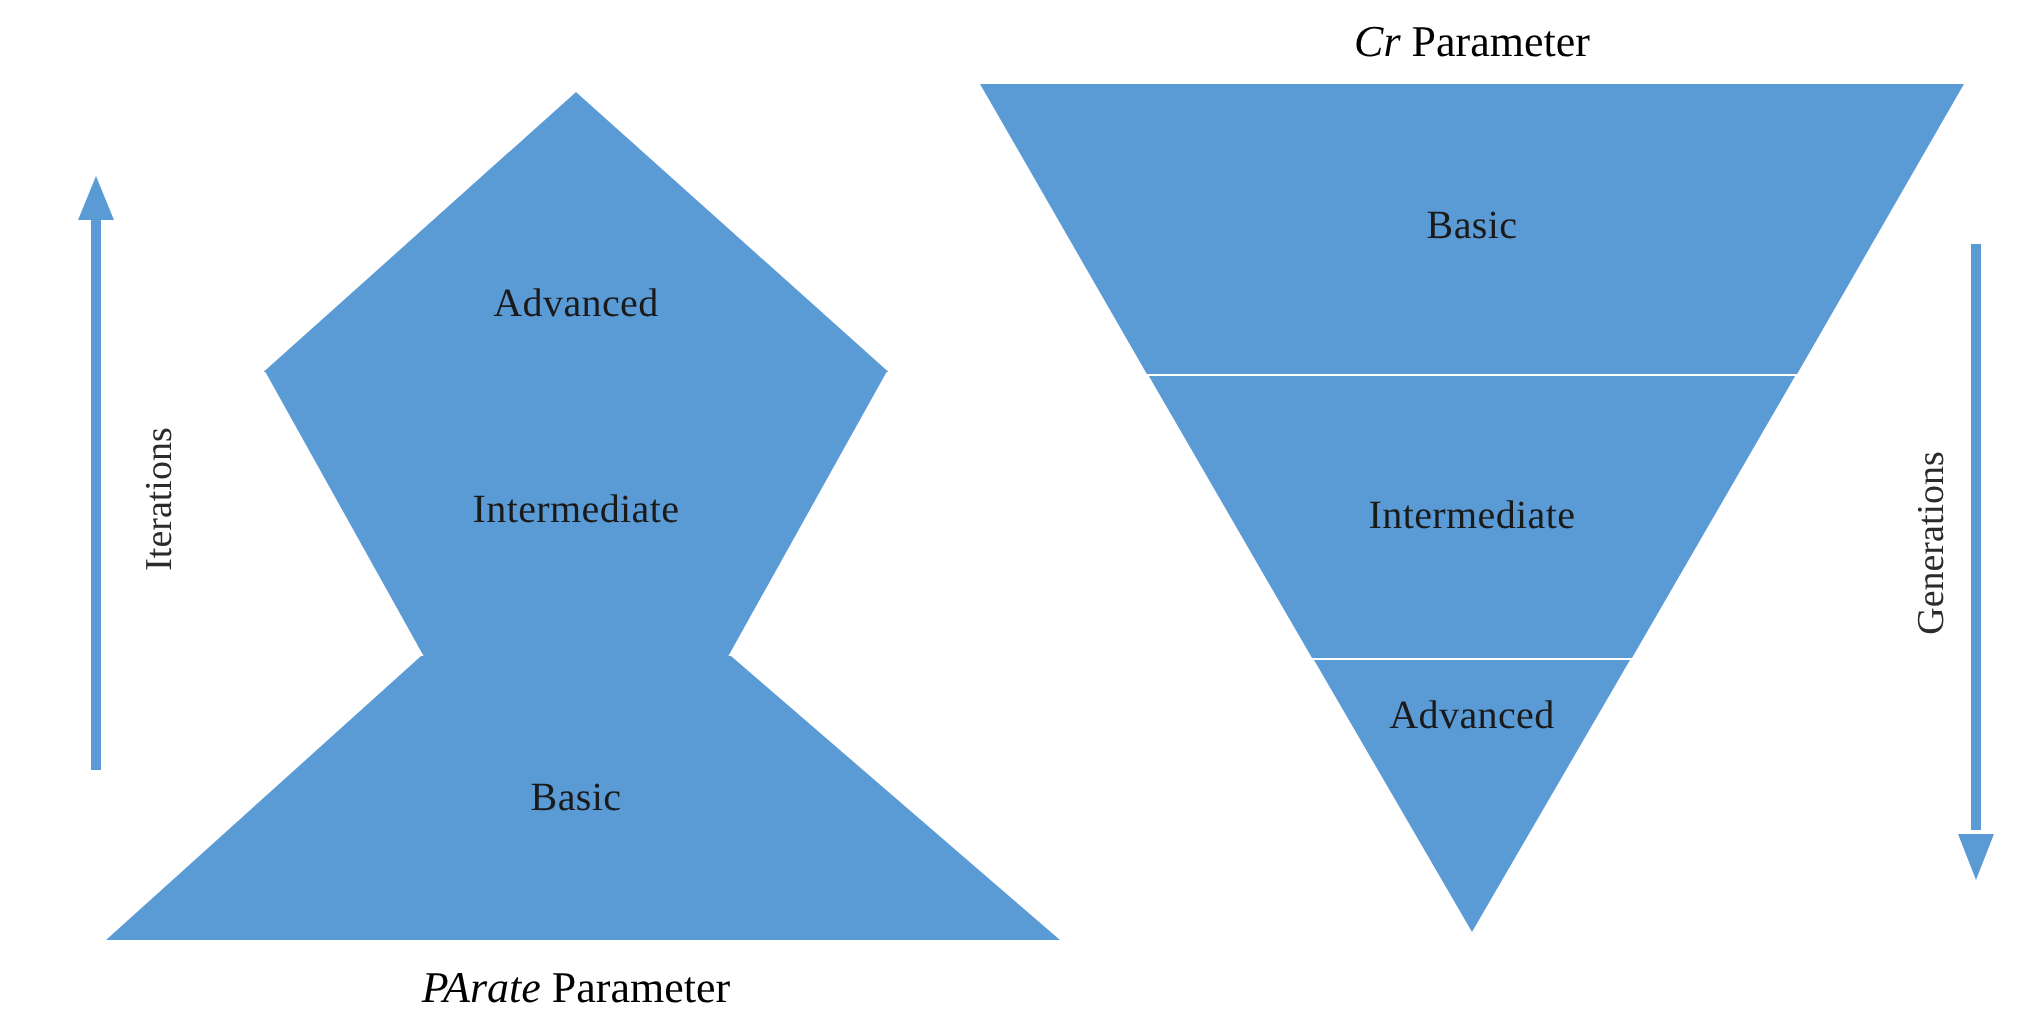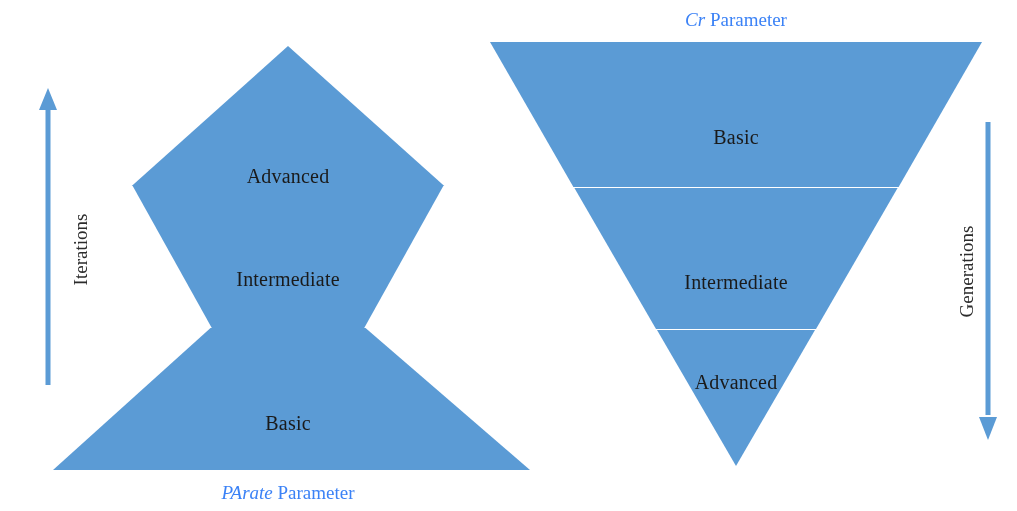--- a/index.html
+++ b/index.html
@@ -30,29 +30,28 @@
 
   
   .tier-label {
     position: absolute;
     text-align: center;
     font-size: 20px;
     line-height: 1;
     color: #1a1a1a;
     white-space: nowrap;
     letter-spacing: .2px;
-    margin-top: 24px;
   }
 
   .caption {
     position: absolute;
     text-align: center;
-    font-size: 19px;
+    font-size: 22px;
     line-height: 1;
-    color: #3b82f6;
+    color: #000000;
     white-space: nowrap;
     font-family: Liberation Serif, serif;
   }
   .caption .ital {
     font-style: italic;
   }
 
   .axis-label {
     position: absolute;
     font-size: 19px;

